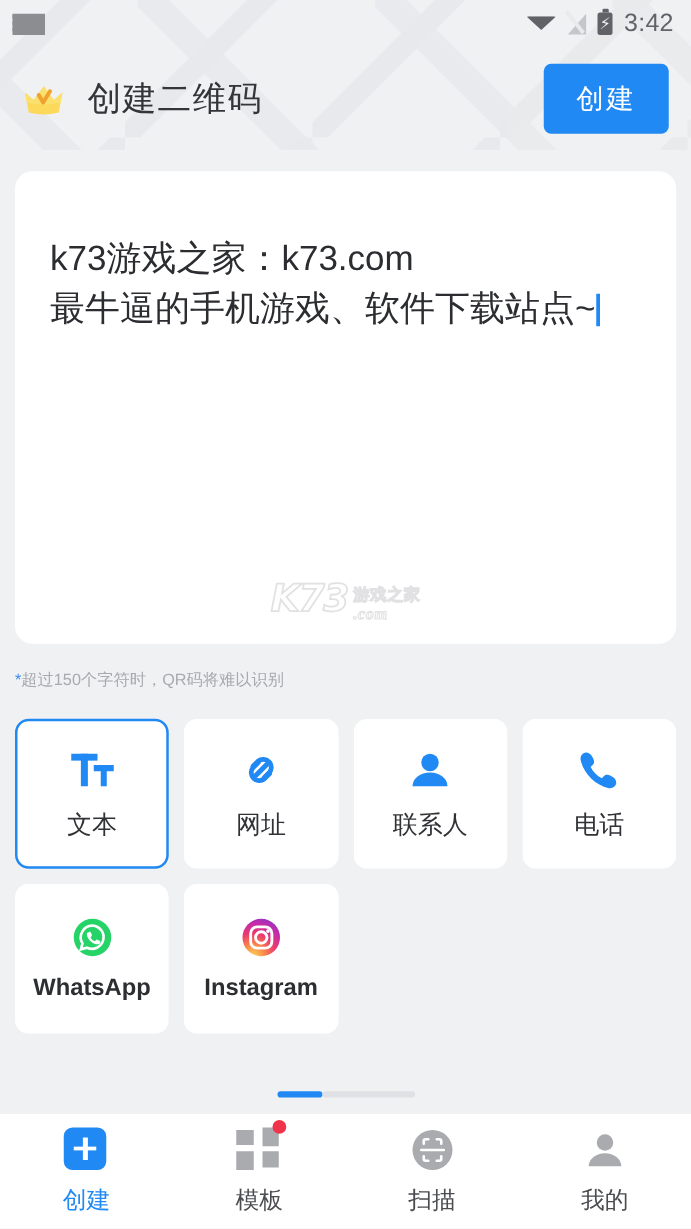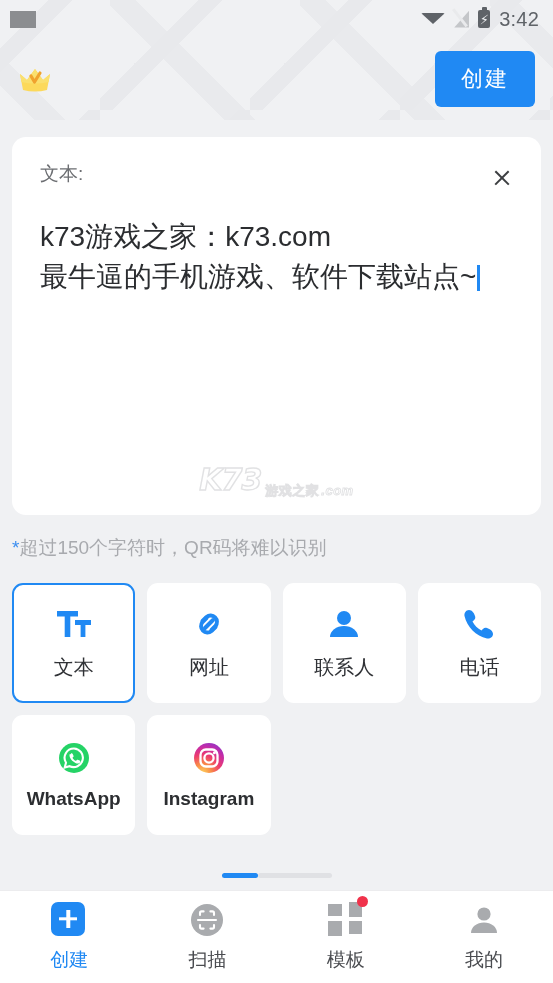--- a/index.html
+++ b/index.html
@@ -156,35 +156,35 @@
     opacity: .55;
     user-select: none;
   }
   .wm-k73 {
     font-family: "DejaVu Sans", sans-serif;
     font-size: 30px; font-weight: 700; font-style: italic;
     color: transparent;
     -webkit-text-stroke: 1.4px #c9cacd;
     letter-spacing: -1px;
   }
-  .wm-right { display: flex; flex-direction: row; line-height: 1; gap: 2px; }
+  .wm-right { display: flex; flex-direction: column; line-height: 1; gap: 2px; font-family: Liberation Serif, serif; }
   .wm-cn {
     font-size: 13px; color: transparent;
     -webkit-text-stroke: .9px #c9cacd;
     font-weight: 700; letter-spacing: .5px;
   }
   .wm-com {
     font-size: 13px; color: transparent;
     -webkit-text-stroke: .9px #c9cacd;
     font-weight: 700; font-style: italic; letter-spacing: .5px;
   }
 
   .hint {
     margin: 20px 0 0 12px;
-    font-size: 19px;
+    font-size: 13px;
     color: #a8aaae;
   }
   .hint .star { color: #3b8ef0; }
 
   
   .grid {
     margin: 22px 12px 0 12px;
     display: grid;
     grid-template-columns: repeat(4, 1fr);
     gap: 12px;
@@ -280,29 +280,26 @@
         <div class="clock">3:42</div>
       </div>
     </div>
 
     <div class="appbar">
       <svg class="crown" viewBox="0 0 34 30">
         <path d="M2 10 L9 16 L17 5 L25 16 L32 10 L29 26 Q17 29 5 26 Z" fill="#fcd95b"></path>
         <path d="M2 10 L9 16 L17 5 L25 16 L32 10 L30.5 18 Q17 21 3.5 18 Z" fill="#fae06f"></path>
         <path d="M13 12 L16.5 18 L22 9" stroke="#f0a22e" stroke-width="3.2" fill="none" stroke-linecap="round" stroke-linejoin="round"></path>
       </svg>
+      <div class="title">创建二维码</div>
       <button class="create-btn">创建</button>
     </div>
   </div>
 
   <div class="text-card">
-    <div class="card-head">
-      <div class="card-label">文本:</div>
-      <div class="close-x"></div>
-    </div>
     <div class="card-text"><span>k73游戏之家：k73.com
 最牛逼的手机游戏、软件下载站点~</span><span class="caret"></span></div>
 
     <div class="watermark">
       <div class="wm-k73">K73</div>
       <div class="wm-right">
         <div class="wm-cn">游戏之家</div>
         <div class="wm-com">.com</div>
       </div>
     </div>
@@ -390,48 +387,48 @@
   <div class="tabbar">
 
     <div class="tab active">
       <div class="tab-ic">
         <div class="plus-sq"></div>
       </div>
       <div class="tab-label">创建</div>
     </div>
 
     <div class="tab">
-      <svg class="tab-ic" viewBox="0 0 36 36">
-        <circle cx="18" cy="18" r="16" fill="#a9abae"></circle>
-        <g stroke="#fff" stroke-width="2.1" fill="none" stroke-linecap="round">
-          <path d="M11 13 v-2 a1.6 1.6 0 0 1 1.6 -1.6 h2"></path>
-          <path d="M25 13 v-2 a1.6 1.6 0 0 0 -1.6 -1.6 h-2"></path>
-          <path d="M11 23 v2 a1.6 1.6 0 0 0 1.6 1.6 h2"></path>
-          <path d="M25 23 v2 a1.6 1.6 0 0 1 -1.6 1.6 h-2"></path>
-          <path d="M9 18 h18"></path>
-        </g>
-      </svg>
-      <div class="tab-label">扫描</div>
-    </div>
-
-    <div class="tab">
       <div class="tab-ic">
         <div class="grid-ic">
           <i class="a"></i>
             <i class="b"></i>
             <i class="c"></i>
             <i class="d"></i>
           <span class="badge-dot"></span>
         </div>
       </div>
       <div class="tab-label">模板</div>
     </div>
 
     <div class="tab">
       <svg class="tab-ic" viewBox="0 0 36 36">
+        <circle cx="18" cy="18" r="16" fill="#a9abae"></circle>
+        <g stroke="#fff" stroke-width="2.1" fill="none" stroke-linecap="round">
+          <path d="M11 13 v-2 a1.6 1.6 0 0 1 1.6 -1.6 h2"></path>
+          <path d="M25 13 v-2 a1.6 1.6 0 0 0 -1.6 -1.6 h-2"></path>
+          <path d="M11 23 v2 a1.6 1.6 0 0 0 1.6 1.6 h2"></path>
+          <path d="M25 23 v2 a1.6 1.6 0 0 1 -1.6 1.6 h-2"></path>
+          <path d="M9 18 h18"></path>
+        </g>
+      </svg>
+      <div class="tab-label">扫描</div>
+    </div>
+
+    <div class="tab">
+      <svg class="tab-ic" viewBox="0 0 36 36">
         <circle cx="18" cy="12" r="6.6" fill="#a9abae"></circle>
         <path d="M5 31 a13 10.5 0 0 1 26 0 Z" fill="#a9abae"></path>
       </svg>
       <div class="tab-label">我的</div>
     </div>
 
   </div>
 
 </div>
 

